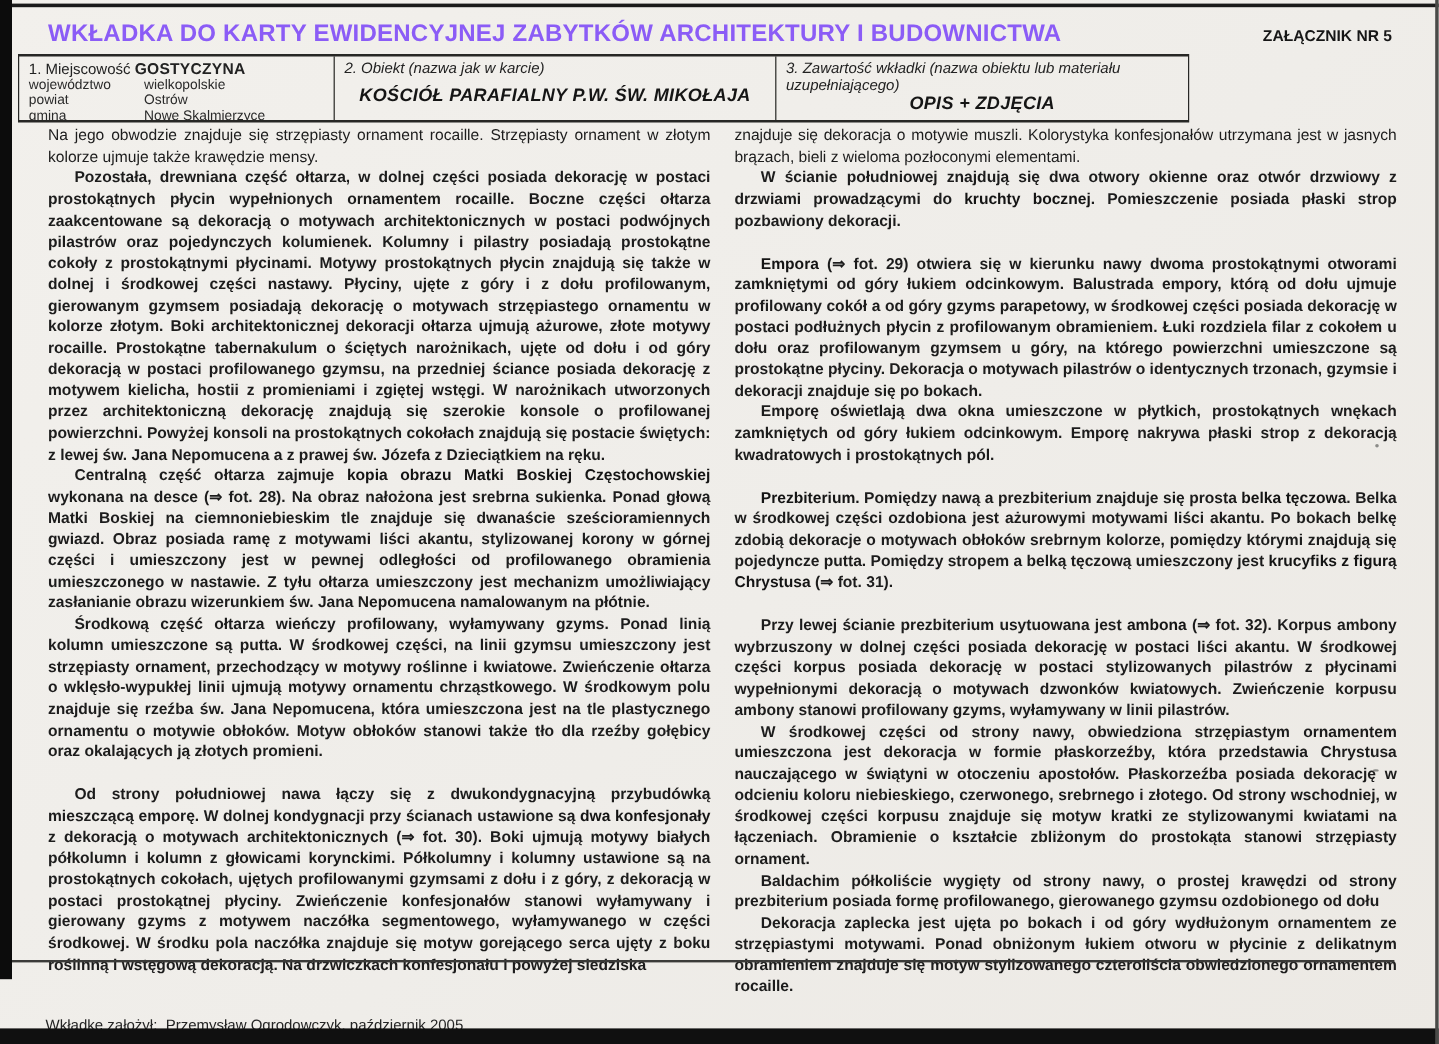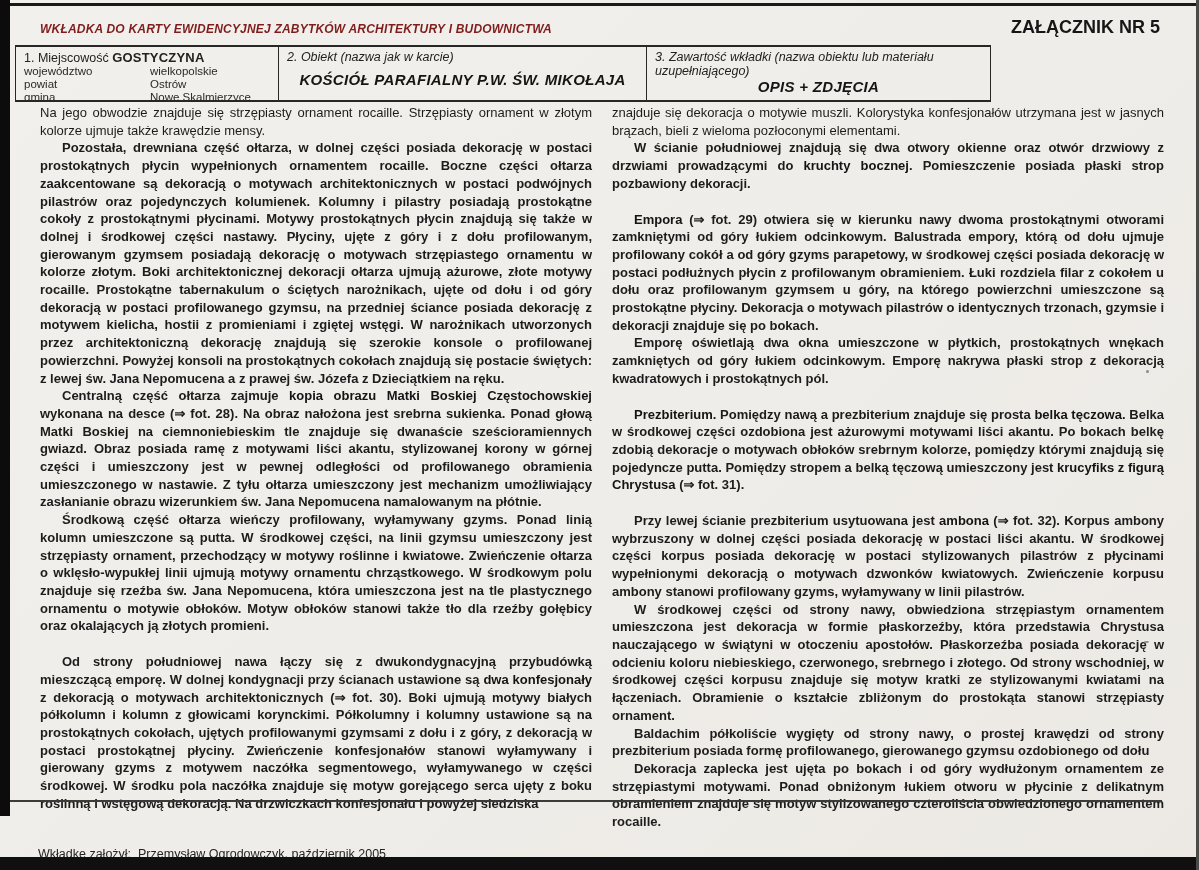--- a/index.html
+++ b/index.html
@@ -12,37 +12,37 @@
     -webkit-font-smoothing:antialiased;
   }
   .page{position:absolute;inset:0;}
   
   .top-rule{position:absolute;top:3px;left:0;width:1199px;height:3px;background:#1a1a1a;}
   .left-bar{position:absolute;top:0;left:0;width:10px;height:816px;background:#0c0c0c;}
   .bottom-bar{position:absolute;left:0;bottom:0;width:1199px;height:13px;background:#101010;}
   .right-edge{position:absolute;top:0;right:0;width:3px;height:870px;background:#4a4a48;}
   
   .header-row{position:absolute;top:17px;left:40px;width:1120px;display:flex;justify-content:space-between;align-items:baseline;}
-  .doc-title{font-weight:bold;font-size:12px;letter-spacing:.2px;color:#7f1d1d;font-style:italic;}
-  .annex{font-weight:bold;font-size:18px;color:#161616;white-space:nowrap;}
+  .doc-title{font-weight:bold;font-size:20px;letter-spacing:.2px;color:#8b5cf6;}
+  .annex{font-weight:bold;font-size:13px;color:#161616;white-space:nowrap;}
   
   .info-table{
     position:absolute;top:45px;left:15px;width:976px;height:57px;
     display:flex;box-sizing:border-box;
     border-top:2px solid #272725;border-bottom:2px solid #272725;
     border-left:1.5px solid #272725;border-right:1.5px solid #272725;
   }
   .cell{box-sizing:border-box;padding:3px 8px 2px 8px;overflow:hidden;}
   .cell + .cell{border-left:1.5px solid #272725;font-style:italic;}
   .cell-1{width:262px;}
   .cell-2{width:368px;display:flex;flex-direction:column;}
   .cell-3{flex:1;display:flex;flex-direction:column;}
   .cell-label{font-size:12.5px;color:#222;}
   .cell-label b{font-size:13px;letter-spacing:.2px;}
-  .admin-row{display:flex;font-size:11.5px;line-height:13.2px;color:#2a2a2a;gap:30px;}
+  .admin-row{display:flex;font-size:11.5px;line-height:13.2px;color:#2a2a2a;}
   .admin-label{width:96px;flex:none;}
   .cell-value-center{flex:1;display:flex;align-items:center;justify-content:center;
     font-weight:bold;font-size:15px;letter-spacing:.3px;color:#151515;padding-bottom:4px;}
   
   .text-col{position:absolute;top:104px;width:552px;}
   .col-left{left:40px;}
   .col-right{left:612px;}
   .para{margin:0;text-align:justify;font-size:13px;line-height:17.7px;color:#1c1c1c;}
   .para.indent{text-indent:22px;font-weight:bold;}
   .para.gap{margin-top:18px;}

